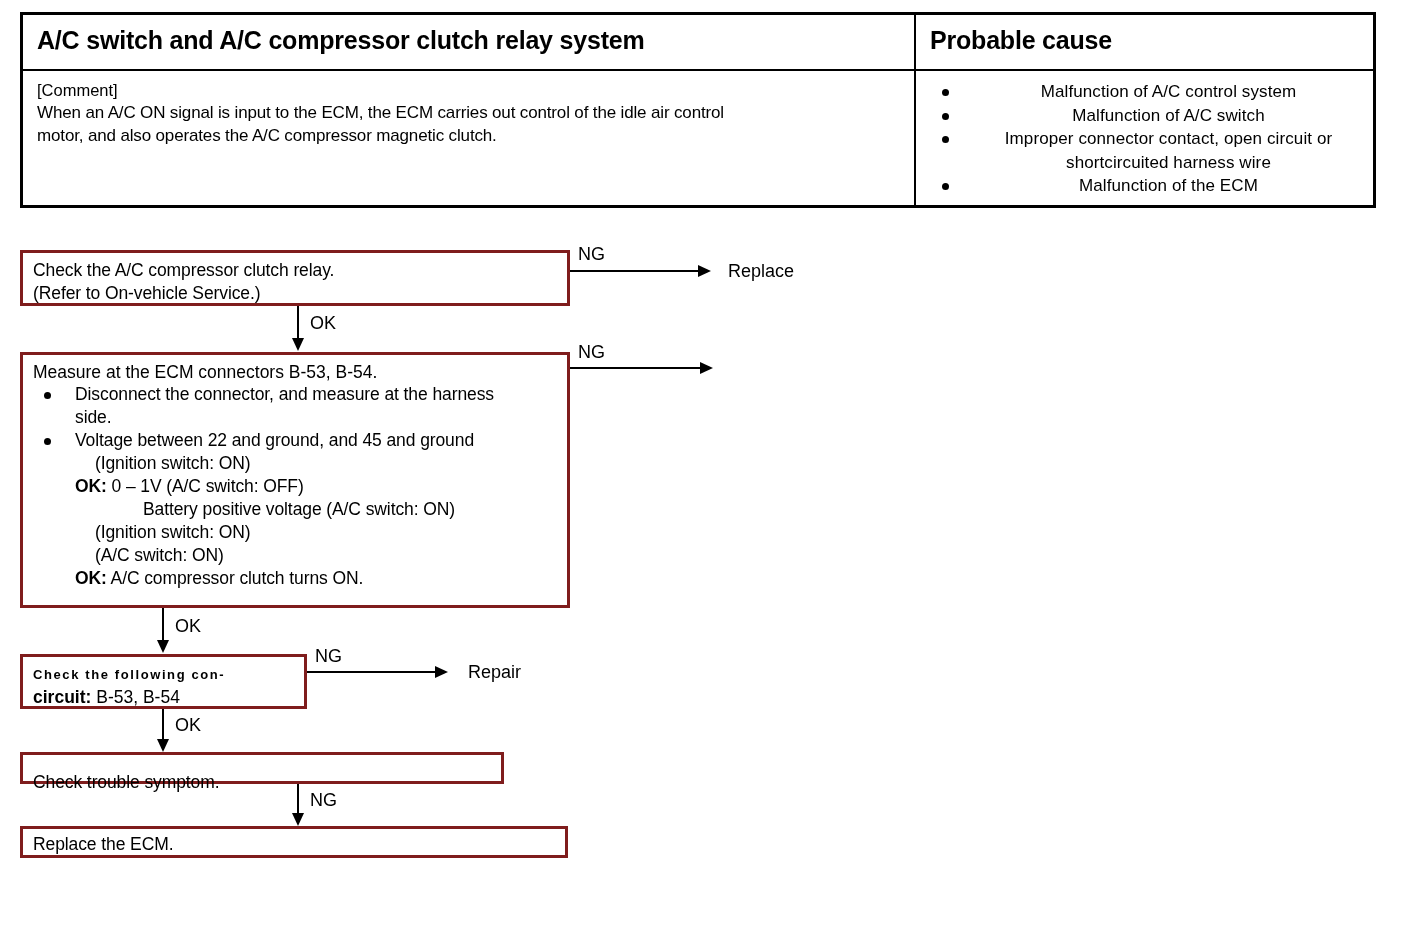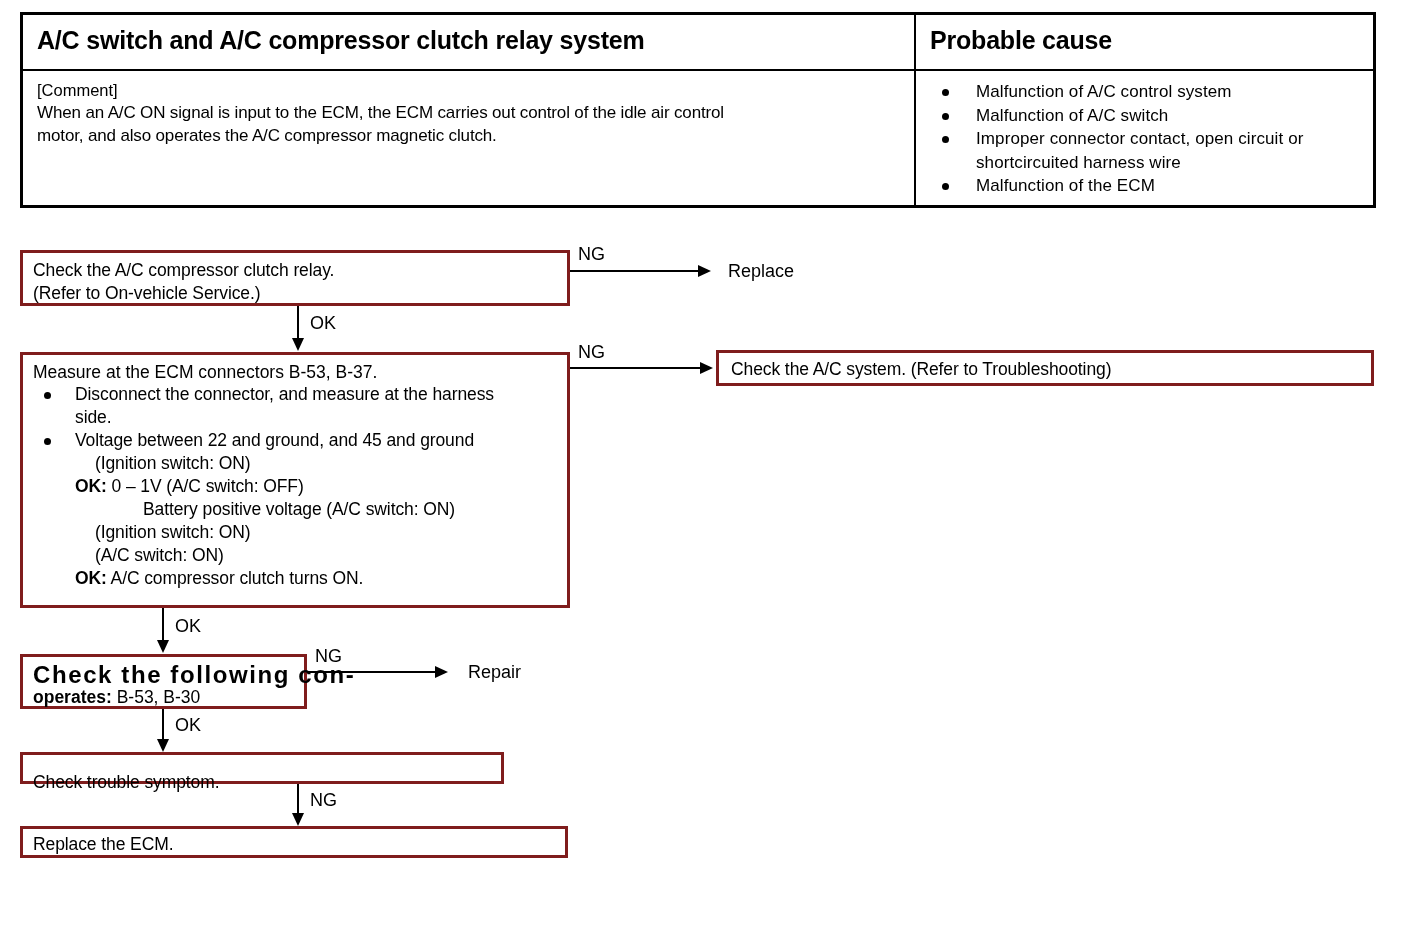--- a/index.html
+++ b/index.html
@@ -129,21 +129,21 @@
     height: 7px;
     background: #000;
     border-radius: 50%;
   }
   .sub  { padding-left: 62px; font-size: 17.5px; line-height: 23px; white-space: nowrap; letter-spacing: -0.1px; }
   .sub2 { padding-left: 110px; font-size: 17.5px; line-height: 23px; white-space: nowrap; letter-spacing: -0.1px; }
   .okline { padding-left: 42px; font-size: 17.5px; line-height: 23px; white-space: nowrap; letter-spacing: -0.1px; }
   .okline b { font-weight: bold; }
 
   .bold-txt { font-weight: bold; }
-  .conn-l1 { font-weight: bold; font-size: 24px; line-height: 23px; letter-spacing: 1.6px; white-space: nowrap; }
+  .conn-l1 { font-weight: bold; font-size: 13px; line-height: 23px; letter-spacing: 1.6px; white-space: nowrap; }
   .conn-l2 { font-size: 17.5px; line-height: 23px; white-space: nowrap; }
 
   
   .hline { position: absolute; height: 2px; background: #000; }
   .vline { position: absolute; width: 2px; background: #000; }
 
   .arrow-r {
     position: absolute;
     width: 0; height: 0;
     border-left: 13px solid #000;
@@ -188,21 +188,21 @@
 
   <div class="table-body">
     <div class="col-left">
       <div class="cell-pad">
         <div class="comment-label">[Comment]</div>
         <div class="comment-text">When an A/C ON signal is input to the ECM, the ECM carries out control of the idle air control</div>
         <div class="comment-text">motor, and also operates the A/C compressor magnetic clutch.</div>
       </div>
     </div>
     <div class="col-right">
-      <div class="cell-pad" style="padding-top:7px;">
+      <div class="cell-pad" style="padding-top:7px;text-align:center;">
         <ul class="cause-list">
           <li>Malfunction of A/C control system</li>
           <li>Malfunction of A/C switch</li>
           <li>
             <span>Improper connector contact, open circuit or</span><br>
             <span>shortcircuited harness wire</span>
           </li>
           <li>Malfunction of the ECM</li>
         </ul>
       </div>
@@ -220,21 +220,21 @@
   <div class="hline" style="left:570px; top:270px; width:130px;"></div>
   <div class="arrow-r" style="left:698px; top:265px;"></div>
   <div class="edge-label" style="left:578px; top:244px;">NG</div>
   <div class="term-label" style="left:728px; top:261px;">Replace</div>
 
   <div class="vline" style="left:297px; top:306px; height:34px;"></div>
   <div class="arrow-d" style="left:292px; top:338px;"></div>
   <div class="edge-label" style="left:310px; top:313px;">OK</div>
 
   <div class="fbox" id="box-measure">
-    <div class="meas-title">Measure at the ECM connectors B-53, B-37.</div>
+    <div class="meas-title">Measure at the ECM connectors B-53, B-54.</div>
     <ul class="meas-list">
       <li>
         <span>Disconnect the connector, and measure at the harness</span><br>
         <span>side.</span>
       </li>
       <li>
         <span>Voltage between 22 and ground, and 45 and ground</span>
       </li>
     </ul>
     <div class="sub">(Ignition switch: ON)</div>
@@ -248,32 +248,29 @@
     <div class="okline">
       <b>OK:</b>
       <span>A/C compressor clutch turns ON.</span>
     </div>
   </div>
 
   <div class="hline" style="left:570px; top:367px; width:132px;"></div>
   <div class="arrow-r" style="left:700px; top:362px;"></div>
   <div class="edge-label" style="left:578px; top:342px;">NG</div>
 
-  <div class="fbox" id="box-acsystem">
-    <div class="line">Check the A/C system. (Refer to Troubleshooting)</div>
-  </div>
 
   <div class="vline" style="left:162px; top:608px; height:34px;"></div>
   <div class="arrow-d" style="left:157px; top:640px;"></div>
   <div class="edge-label" style="left:175px; top:616px;">OK</div>
 
   <div class="fbox" id="box-connectors">
     <div class="conn-l1">Check the following con-</div>
     <div class="conn-l2">
-      <span class="bold-txt">operates:</span><span> B-53, B-30</span>
+      <span class="bold-txt">circuit:</span><span> B-53, B-54</span>
     </div>
   </div>
 
   <div class="hline" style="left:307px; top:671px; width:130px;"></div>
   <div class="arrow-r" style="left:435px; top:666px;"></div>
   <div class="edge-label" style="left:315px; top:646px;">NG</div>
   <div class="term-label" style="left:468px; top:662px;">Repair</div>
 
   <div class="vline" style="left:162px; top:709px; height:32px;"></div>
   <div class="arrow-d" style="left:157px; top:739px;"></div>

